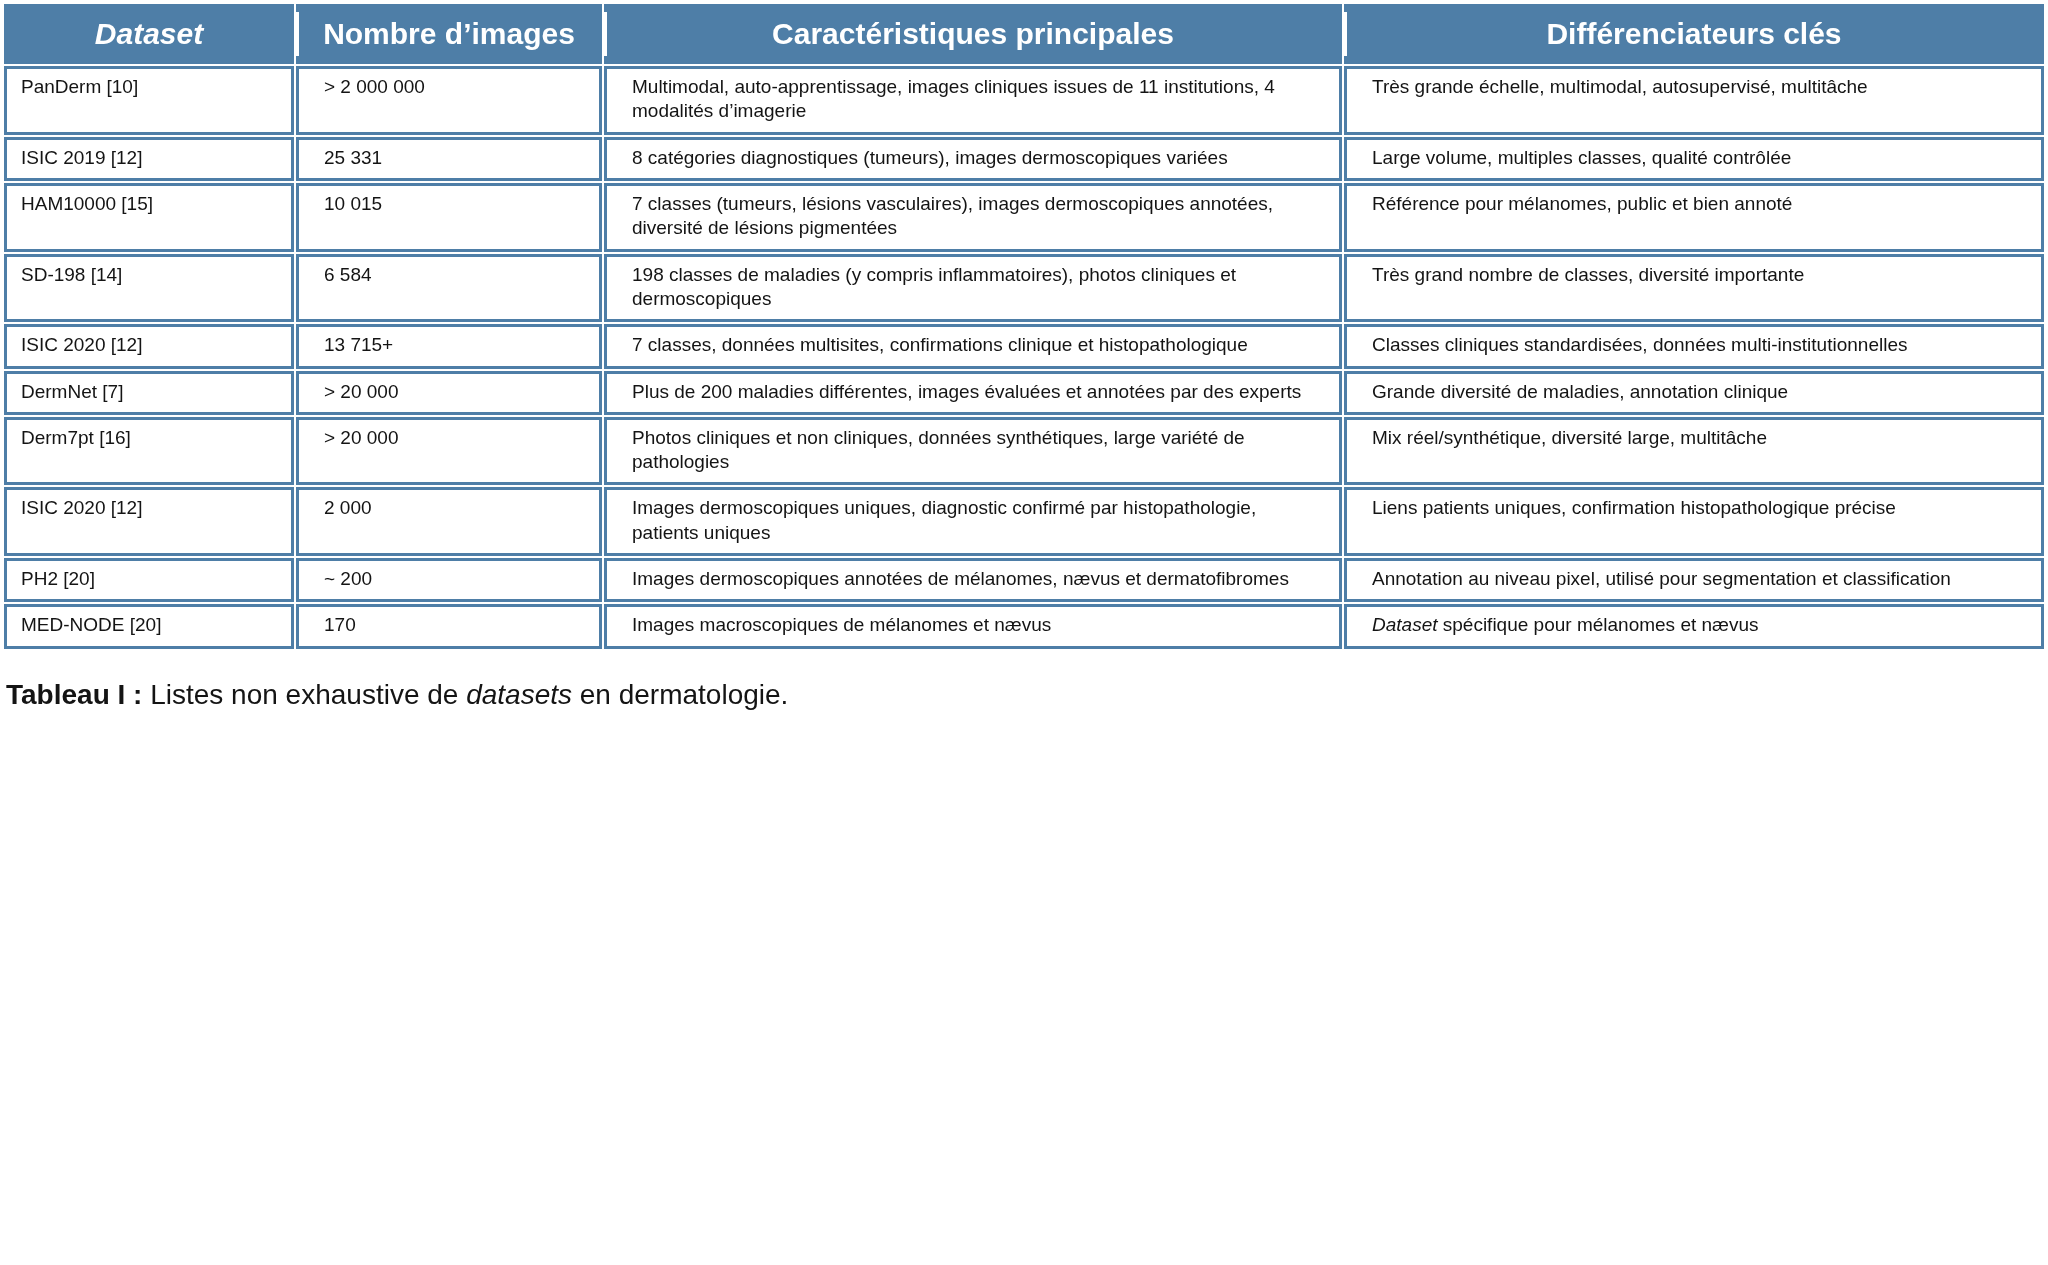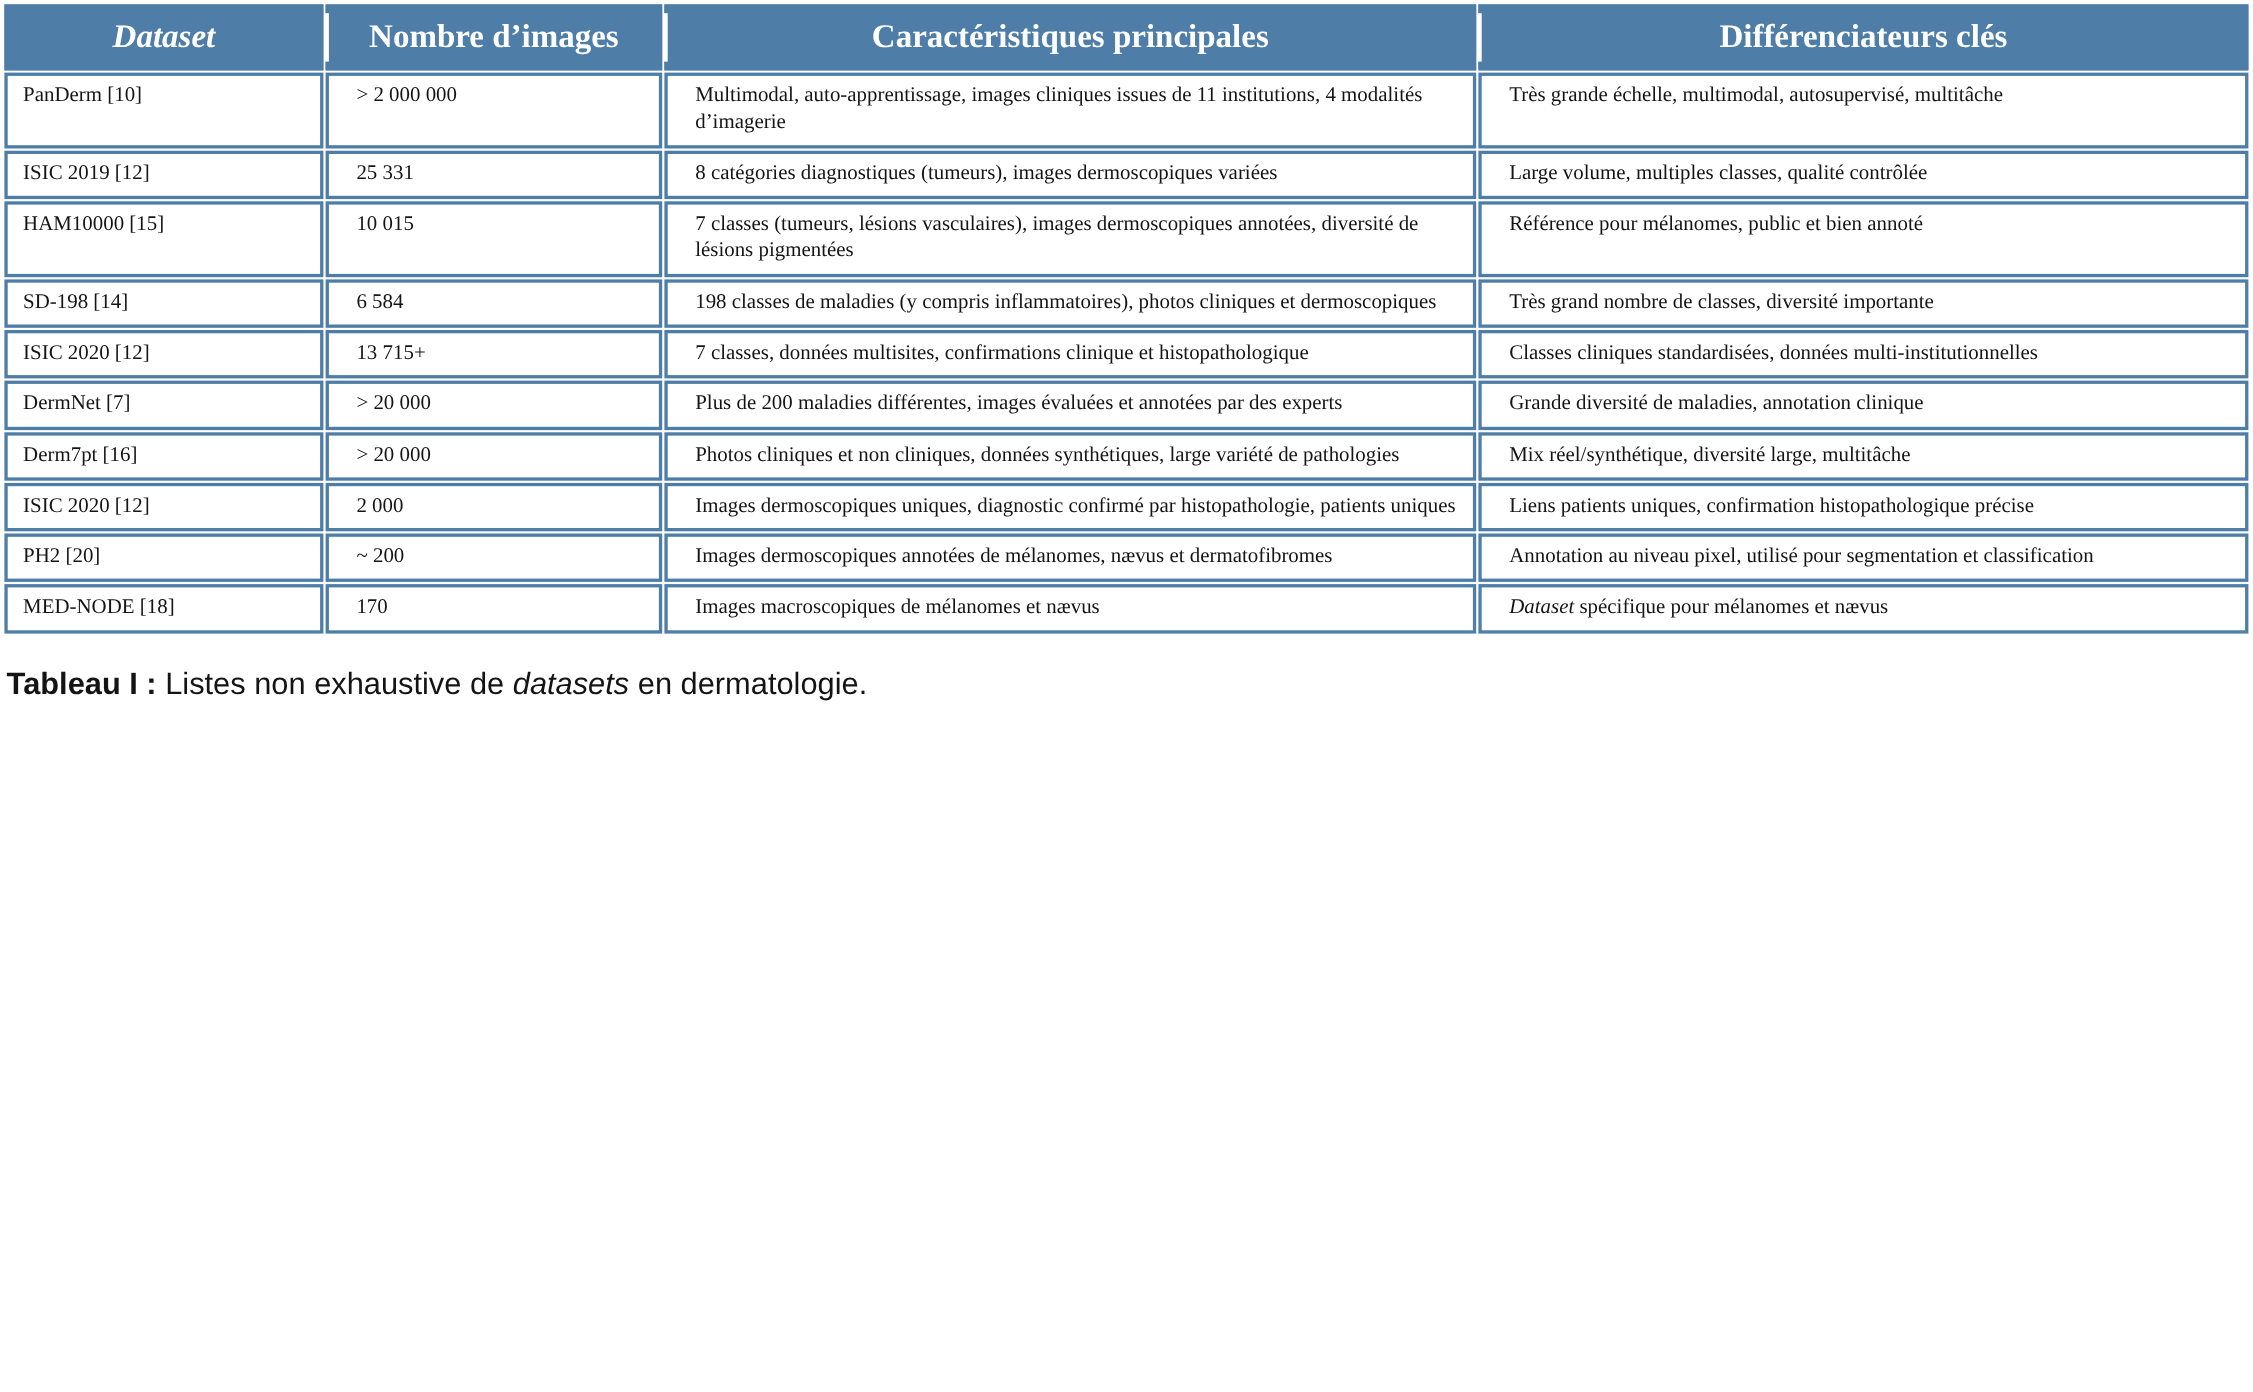--- a/index.html
+++ b/index.html
@@ -13,21 +13,20 @@
     width:2048px;height:1265px;overflow:hidden;
     font-family:"Liberation Sans", sans-serif;
     color:var(--text);
     padding:2px 2px 0 2px;
   }
   table.dataset-table{
     width:100%;
     table-layout:fixed;
     border-collapse:separate;
     border-spacing:2px;
-    font-family:Liberation Serif, serif;
   }
   col.c1{width:290px;}
   col.c2{width:306px;}
   col.c3{width:738px;}
   th{
     background:var(--header-bg);
     color:#ffffff;
     font-size:30px;
     font-weight:bold;
     text-align:center;
@@ -142,21 +141,21 @@
   </tr>
 
   <tr>
     <td class="cell-dataset">PH2 [20]</td>
     <td class="cell-count">~ 200</td>
     <td class="cell-caracteristiques">Images dermoscopiques annotées de mélanomes, nævus et dermatofibromes</td>
     <td class="cell-differenciateurs">Annotation au niveau pixel, utilisé pour segmentation et classification</td>
   </tr>
 
   <tr>
-    <td class="cell-dataset">MED-NODE [18]</td>
+    <td class="cell-dataset">MED-NODE [20]</td>
     <td class="cell-count">170</td>
     <td class="cell-caracteristiques">Images macroscopiques de mélanomes et nævus</td>
     <td class="cell-differenciateurs"><span class="it">Dataset</span> spécifique pour mélanomes et nævus</td>
   </tr>
 </tbody>
 </table>
 
 <p class="caption"><span class="bd">Tableau I : </span>Listes non exhaustive de <span class="it">datasets</span> en dermatologie.</p>
 
 </body></html>

